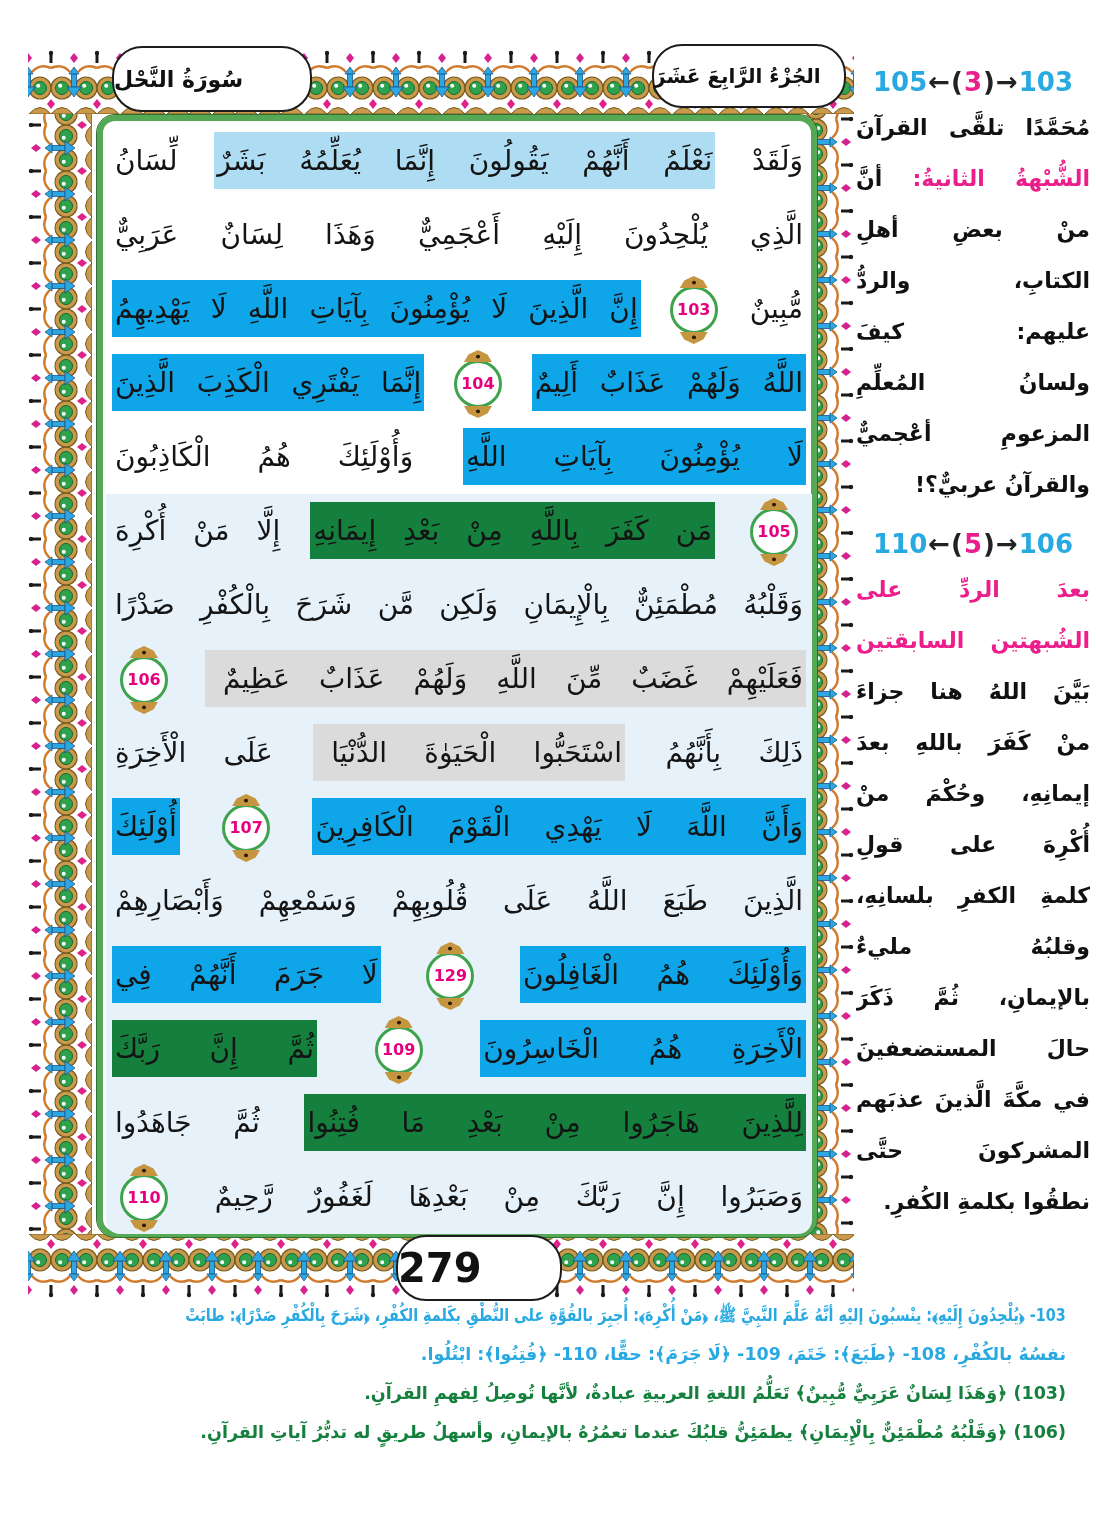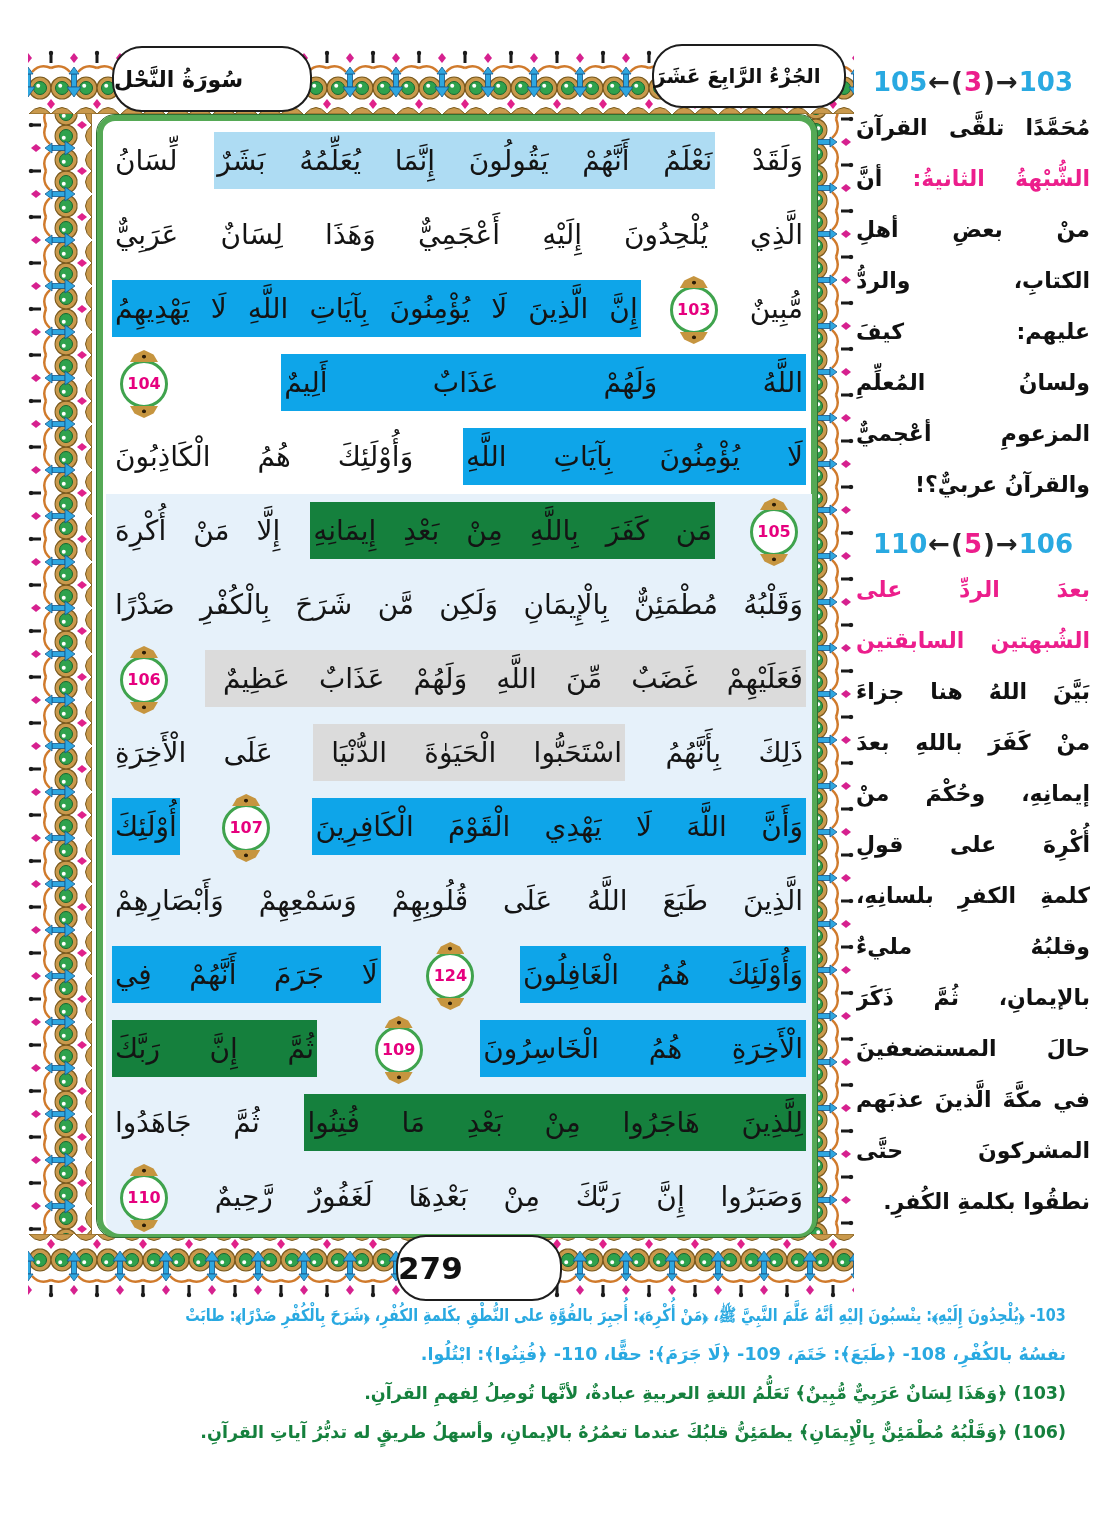--- a/index.html
+++ b/index.html
@@ -15,21 +15,21 @@
     border:6px solid #55A955;outline:1px solid #2F6F33;border-radius:18px;
     background:#ffffff;
   }
   .cartouche{
     position:absolute;background:#ffffff;border:2.5px solid #1d1d1d;
     border-radius:30px;display:flex;align-items:center;justify-content:flex-start;
     z-index:5;font-weight:bold;color:#111;
   }
   .cartouche.surah{left:112px;top:46px;width:196px;height:62px;font-size:22px;}
   .cartouche.juz{left:652px;top:44px;width:190px;height:60px;font-size:20px;}
-  .cartouche.pageno{left:396px;top:1235px;width:162px;height:62px;font-size:31px;font-family:"DejaVu Sans",sans-serif;}
+  .cartouche.pageno{left:396px;top:1235px;width:162px;height:62px;font-size:40px;font-family:"DejaVu Sans",sans-serif;}
   
   .quran-panel{
     position:absolute;left:106px;top:124px;width:706px;height:1110px;
     direction:rtl;z-index:4;border-radius:0 0 14px 14px;overflow:hidden;
   }
   .qline{
     height:74px;line-height:74px;font-size:28px;color:#141414;
     text-align:justify;text-align-last:justify;white-space:nowrap;
     padding:0 6px;box-sizing:border-box;
   }
@@ -133,36 +133,36 @@
 </div>
 
 <div class="quran-panel">
     <div class="qline"><span class="seg h-none">وَلَقَدْ</span> <span class="seg h-blue">نَعْلَمُ أَنَّهُمْ يَقُولُونَ إِنَّمَا يُعَلِّمُهُ بَشَرٌ</span> <span class="seg h-none">لِّسَانُ</span> </div>
     <div class="qline"><span class="seg h-none">الَّذِي يُلْحِدُونَ إِلَيْهِ أَعْجَمِيٌّ وَهَذَا لِسَانٌ عَرَبِيٌّ</span> </div>
     <div class="qline"><span class="seg h-none">مُّبِينٌ</span> <span class="medallion">
         <span class="mnum">103</span>
       </span> <span class="seg h-yellow">إِنَّ الَّذِينَ لَا يُؤْمِنُونَ بِآيَاتِ اللَّهِ لَا يَهْدِيهِمُ</span> </div>
     <div class="qline"><span class="seg h-yellow">اللَّهُ وَلَهُمْ عَذَابٌ أَلِيمٌ</span> <span class="medallion">
         <span class="mnum">104</span>
-      </span>  </div>
+      </span> <span class="seg h-yellow">إِنَّمَا يَفْتَرِي الْكَذِبَ الَّذِينَ</span> </div>
     <div class="qline"><span class="seg h-yellow">لَا يُؤْمِنُونَ بِآيَاتِ اللَّهِ</span> <span class="seg h-none">وَأُوْلَئِكَ هُمُ الْكَاذِبُونَ</span> </div>
     <div class="qline bg-blue"><span class="medallion">
         <span class="mnum">105</span>
       </span> <span class="seg h-pink">مَن كَفَرَ بِاللَّهِ مِنْ بَعْدِ إِيمَانِهِ</span> <span class="seg h-none">إِلَّا مَنْ أُكْرِهَ</span> </div>
     <div class="qline bg-blue"><span class="seg h-none">وَقَلْبُهُ مُطْمَئِنٌّ بِالْإِيمَانِ وَلَكِن مَّن شَرَحَ بِالْكُفْرِ صَدْرًا</span> </div>
     <div class="qline bg-blue"><span class="seg h-gray">فَعَلَيْهِمْ غَضَبٌ مِّنَ اللَّهِ وَلَهُمْ عَذَابٌ عَظِيمٌ</span> <span class="medallion">
         <span class="mnum">106</span>
       </span> </div>
     <div class="qline bg-blue"><span class="seg h-none">ذَلِكَ بِأَنَّهُمُ</span> <span class="seg h-gray">اسْتَحَبُّوا الْحَيَوٰةَ الدُّنْيَا</span> <span class="seg h-none">عَلَى الْأَخِرَةِ</span> </div>
     <div class="qline bg-blue"><span class="seg h-yellow">وَأَنَّ اللَّهَ لَا يَهْدِي الْقَوْمَ الْكَافِرِينَ</span> <span class="medallion">
         <span class="mnum">107</span>
       </span> <span class="seg h-yellow">أُوْلَئِكَ</span> </div>
     <div class="qline bg-blue"><span class="seg h-none">الَّذِينَ طَبَعَ اللَّهُ عَلَى قُلُوبِهِمْ وَسَمْعِهِمْ وَأَبْصَارِهِمْ</span> </div>
     <div class="qline bg-blue"><span class="seg h-yellow">وَأُوْلَئِكَ هُمُ الْغَافِلُونَ</span> <span class="medallion">
-        <span class="mnum">124</span>
+        <span class="mnum">129</span>
       </span> <span class="seg h-yellow">لَا جَرَمَ أَنَّهُمْ فِي</span> </div>
     <div class="qline bg-blue"><span class="seg h-yellow">الْأَخِرَةِ هُمُ الْخَاسِرُونَ</span> <span class="medallion">
         <span class="mnum">109</span>
       </span> <span class="seg h-pink">ثُمَّ إِنَّ رَبَّكَ</span> </div>
     <div class="qline bg-blue"><span class="seg h-pink">لِلَّذِينَ هَاجَرُوا مِنْ بَعْدِ مَا فُتِنُوا</span> <span class="seg h-none">ثُمَّ جَاهَدُوا</span> </div>
     <div class="qline bg-blue"><span class="seg h-none">وَصَبَرُوا إِنَّ رَبَّكَ مِنْ بَعْدِهَا لَغَفُورٌ رَّحِيمٌ</span> <span class="medallion">
         <span class="mnum">110</span>
       </span> </div>
   </div>
 

